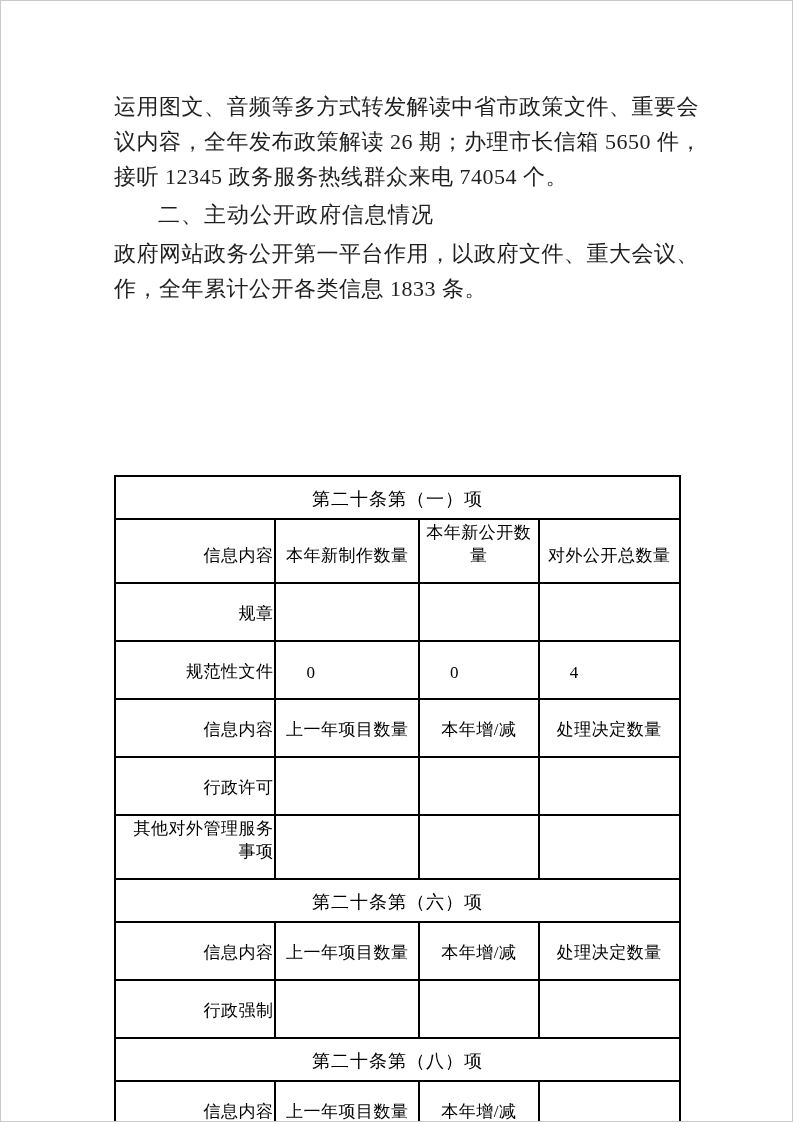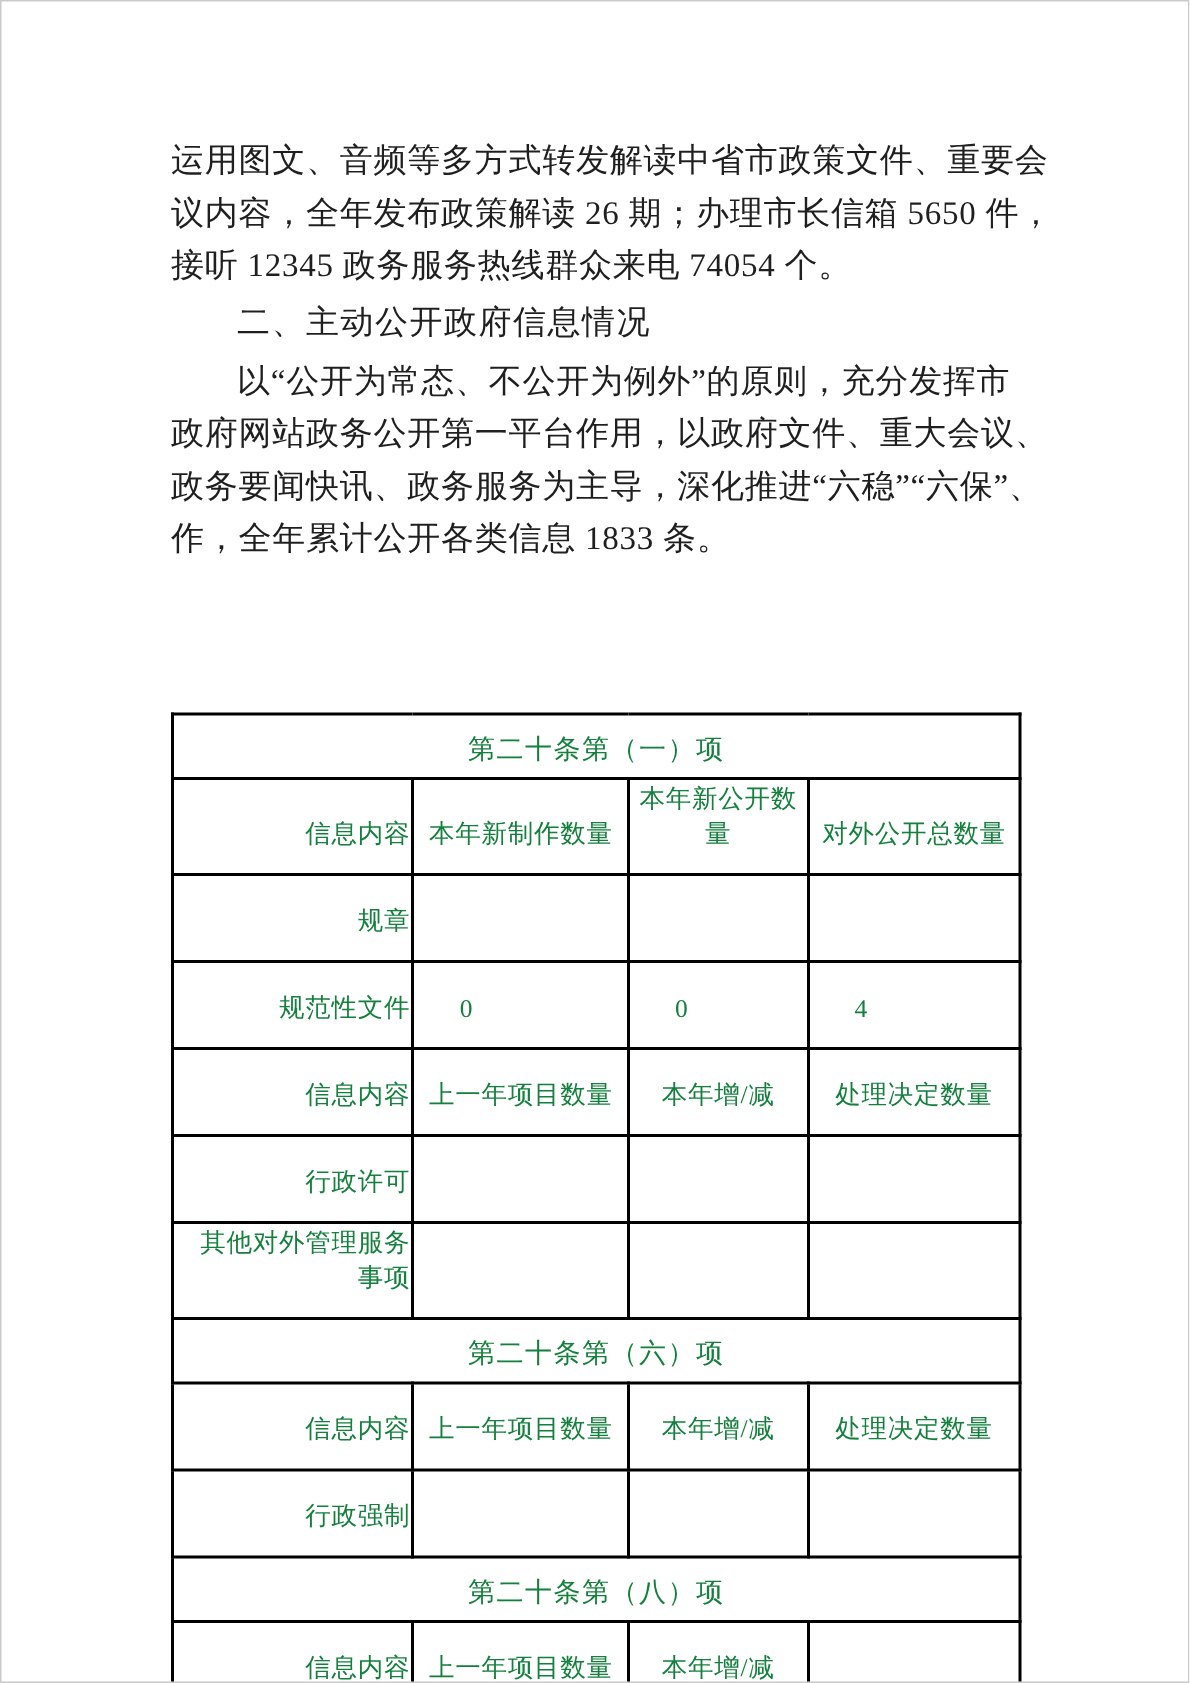--- a/index.html
+++ b/index.html
@@ -33,21 +33,21 @@
   table.report {
     position:absolute;
     left:113px; top:474px;
     width:567px;
     border-collapse:collapse;
     table-layout:fixed;
   }
   table.report td {
     border:2px solid #000000;
     font-size:17px;
-    color:#15803d;
+    color:#000000;
     overflow:hidden;
   }
   tr.sec td {
     height:36px;
     text-align:center;
     vertical-align:middle;
     font-size:18px;
     padding-top:4px;
     letter-spacing:1px;
   }
@@ -65,23 +65,21 @@
 
 <div class="page">
 
   <div class="text-block">
     <div class="line">运用图文、音频等多方式转发解读中省市政策文件、重要会</div>
     <div class="line">议内容，全年发布政策解读 26 期；办理市长信箱 5650 件，</div>
     <div class="line">接听 12345 政务服务热线群众来电 74054 个。</div>
 
     <div class="line heading">二、主动公开政府信息情况</div>
 
-    <div class="line indent">以“公开为常态、不公开为例外”的原则，充分发挥市</div>
     <div class="line">政府网站政务公开第一平台作用，以政府文件、重大会议、</div>
-    <div class="line">政务要闻快讯、政务服务为主导，深化推进“六稳”“六保”、</div>
     <div class="line">作，全年累计公开各类信息 1833 条。</div>
   </div>
 
   <table class="report">
     <colgroup>
       <col style="width:28.4%">
       <col style="width:25.4%">
       <col style="width:21.2%">
       <col style="width:25.0%">
     </colgroup>

